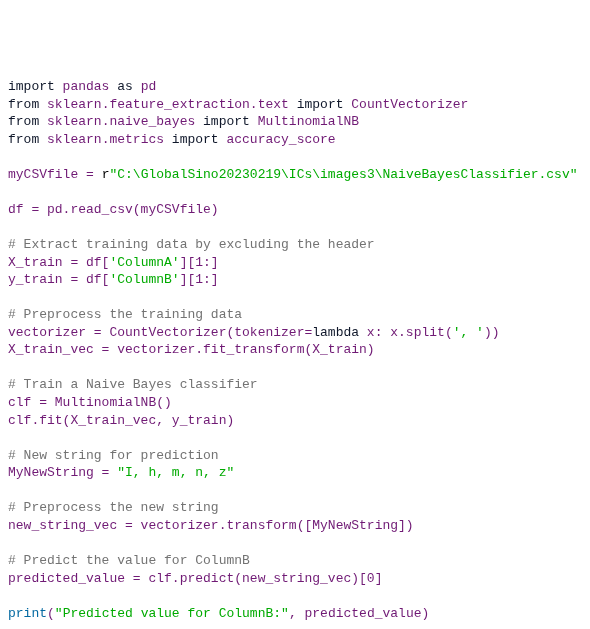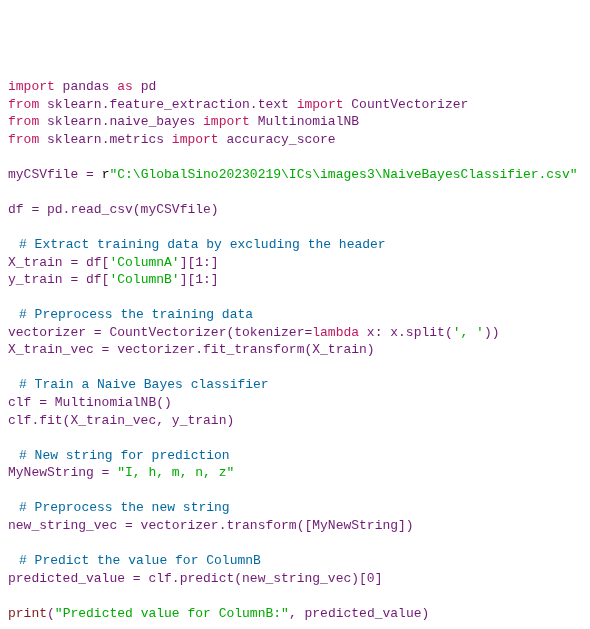--- a/index.html
+++ b/index.html
@@ -8,25 +8,25 @@
     background: #ffffff;
     font-family: "Courier New", Courier, monospace;
     font-size: 13px;
     line-height: 1.35;
     color: #000000;
     white-space: pre;
     width: 590px;
     box-sizing: border-box;
   }
   .line { display: block; }
-  .kw   { color: #be185d; } 
+  .kw   { color: #0f172a; } 
   .nam  { color: #701a75; }
-  .cmt  { color: #0369a1; margin-left: 11px; } 
+  .cmt  { color: #737373; } 
   .str  { color: #00aa00; } 
-  .fn   { color: #7f1d1d; } 
+  .fn   { color: #0369a1; } 
   .raw  { color: #000000; }
 </style>
 </head>
 <body>
 
 
 
 <div id="code-container"><span class="line"><span class="kw">import</span><span class="nam"> pandas </span><span class="kw">as</span><span class="nam"> pd</span></span><span class="line"><span class="kw">from</span><span class="nam"> sklearn.feature_extraction.text </span><span class="kw">import</span><span class="nam"> CountVectorizer</span></span><span class="line"><span class="kw">from</span><span class="nam"> sklearn.naive_bayes </span><span class="kw">import</span><span class="nam"> MultinomialNB</span></span><span class="line"><span class="kw">from</span><span class="nam"> sklearn.metrics </span><span class="kw">import</span><span class="nam"> accuracy_score</span></span><span class="line">&nbsp;</span><span class="line"><span class="nam">myCSVfile = </span><span class="raw">r</span><span class="str">"C:\GlobalSino20230219\ICs\images3\NaiveBayesClassifier.csv"</span></span><span class="line">&nbsp;</span><span class="line"><span class="nam">df = pd.read_csv(myCSVfile)</span></span><span class="line">&nbsp;</span><span class="line"><span class="cmt"># Extract training data by excluding the header</span></span><span class="line"><span class="nam">X_train = df[</span><span class="str">'ColumnA'</span><span class="nam">][1:]</span></span><span class="line"><span class="nam">y_train = df[</span><span class="str">'ColumnB'</span><span class="nam">][1:]</span></span><span class="line">&nbsp;</span><span class="line"><span class="cmt"># Preprocess the training data</span></span><span class="line"><span class="nam">vectorizer = CountVectorizer(tokenizer=</span><span class="kw">lambda</span><span class="nam"> x: x.split(</span><span class="str">', '</span><span class="nam">))</span></span><span class="line"><span class="nam">X_train_vec = vectorizer.fit_transform(X_train)</span></span><span class="line">&nbsp;</span><span class="line"><span class="cmt"># Train a Naive Bayes classifier</span></span><span class="line"><span class="nam">clf = MultinomialNB()</span></span><span class="line"><span class="nam">clf.fit(X_train_vec, y_train)</span></span><span class="line">&nbsp;</span><span class="line"><span class="cmt"># New string for prediction</span></span><span class="line"><span class="nam">MyNewString = </span><span class="str">"I, h, m, n, z"</span></span><span class="line">&nbsp;</span><span class="line"><span class="cmt"># Preprocess the new string</span></span><span class="line"><span class="nam">new_string_vec = vectorizer.transform([MyNewString])</span></span><span class="line">&nbsp;</span><span class="line"><span class="cmt"># Predict the value for ColumnB</span></span><span class="line"><span class="nam">predicted_value = clf.predict(new_string_vec)[0]</span></span><span class="line">&nbsp;</span><span class="line"><span class="fn">print</span><span class="nam">(</span><span class="str">"Predicted value for ColumnB:"</span><span class="nam">, predicted_value)</span></span><span class="line">&nbsp;</span></div>
 
 

